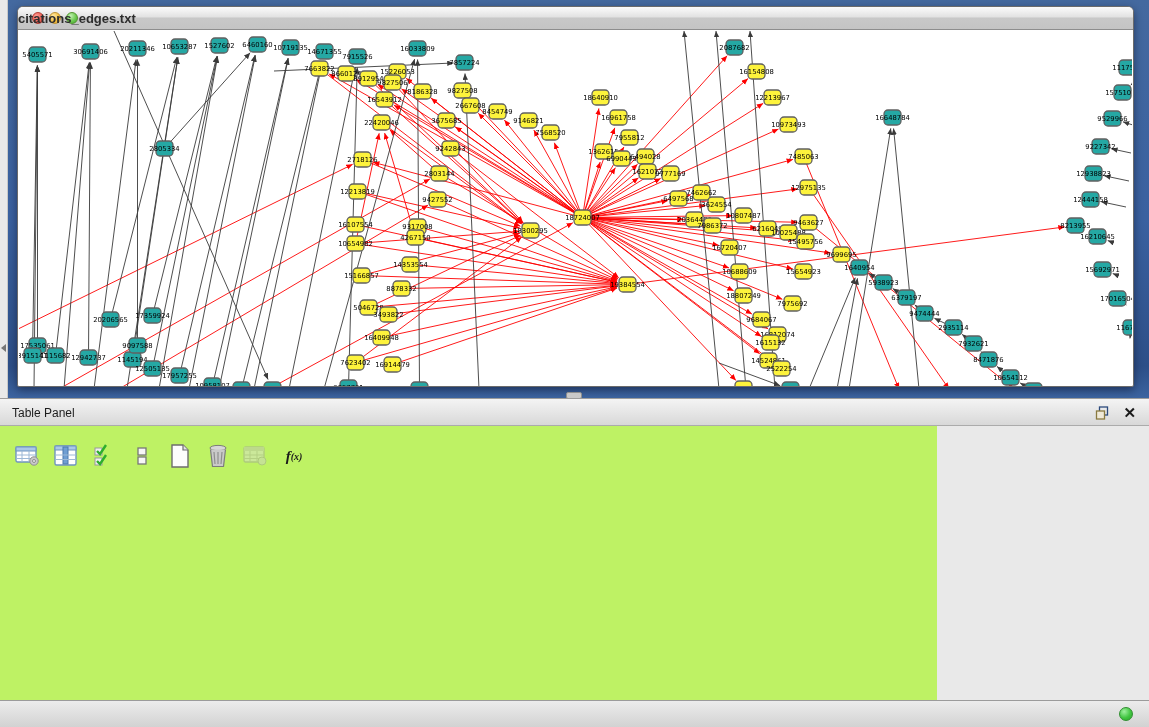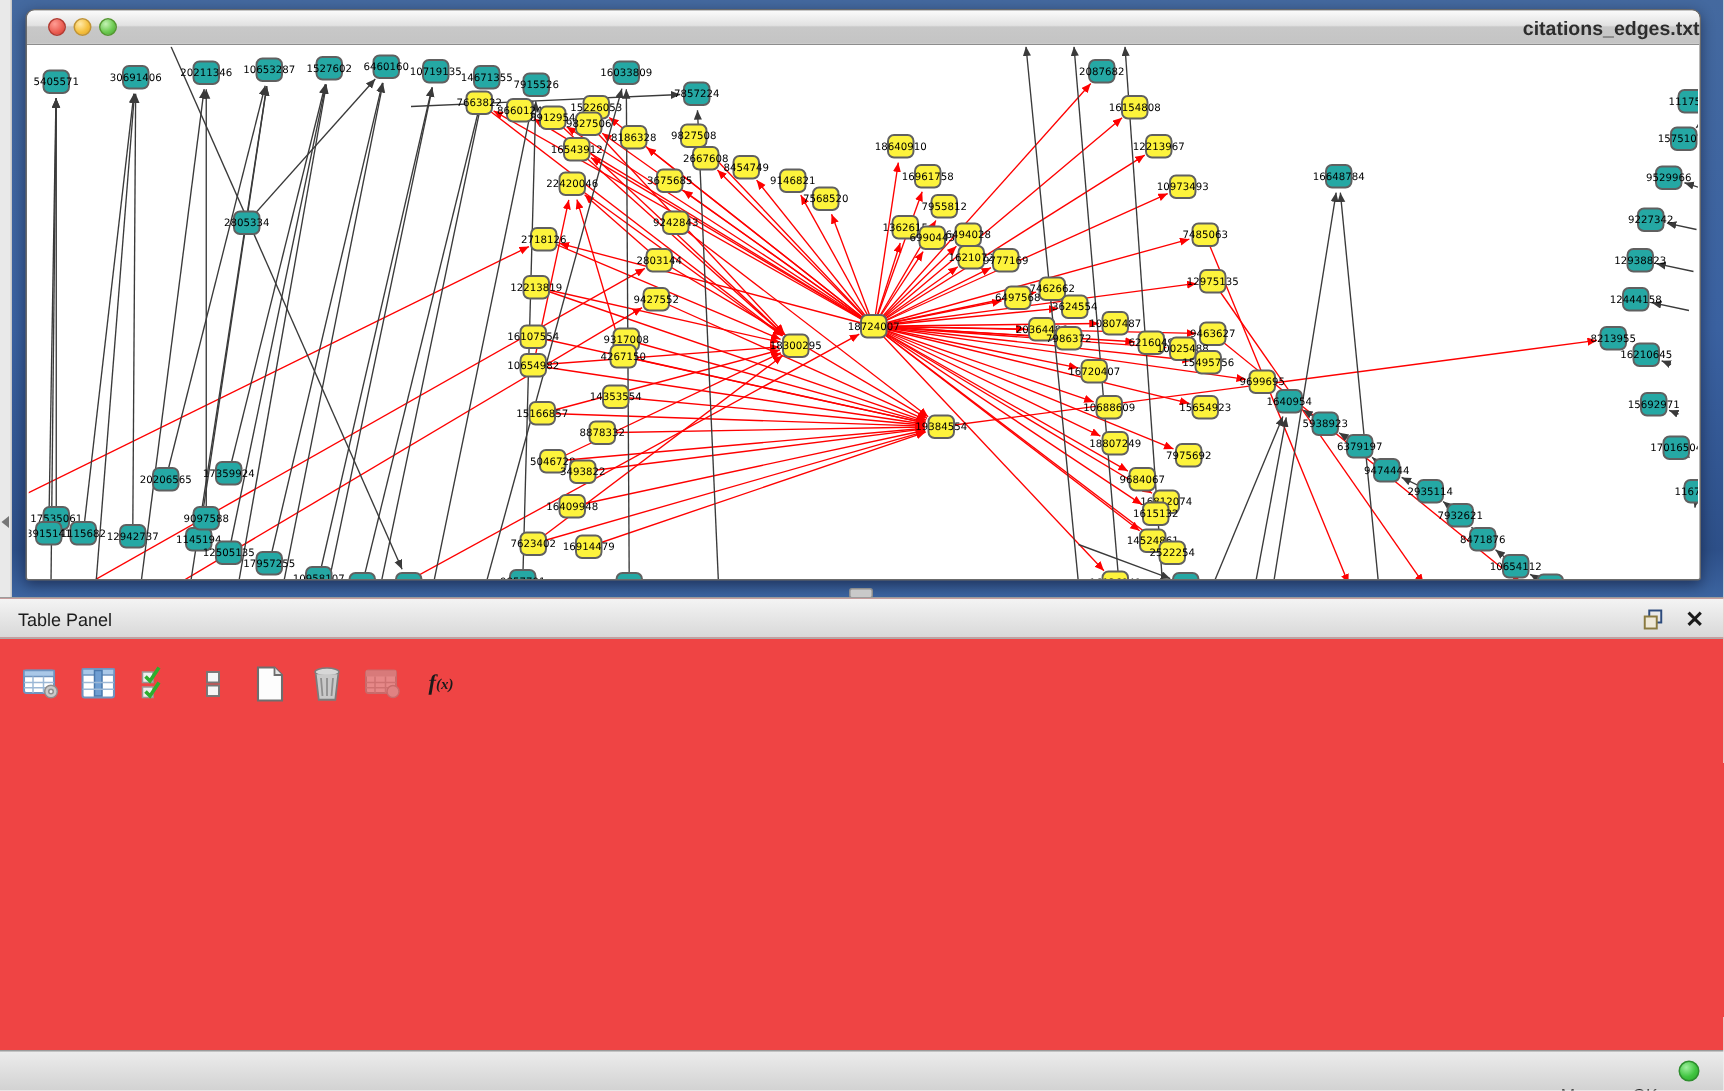--- a/index.html
+++ b/index.html
@@ -11,32 +11,32 @@
              background:linear-gradient(180deg,#44699f 0%,#3a61a0 55%,#2d4f88 92%,#3c64a0 100%); }
   .left-strip { position:absolute; left:0; top:0; width:8px; height:398px; background:#e9e9e9; border-right:1px solid #c9c9c9; }
   .collapse-arrow { position:absolute; left:1px; top:344px; width:0; height:0;
              border-top:4px solid transparent; border-bottom:4px solid transparent; border-right:5px solid #777; }
   .net-window { position:absolute; left:17px; top:6px; width:1117px; height:381px;
              border:1px solid #6b6b6b; border-radius:6px 6px 2px 2px;
              box-shadow:0 3px 9px rgba(0,0,20,.45); background:#fff; }
   .titlebar { position:absolute; left:0; top:0; right:0; height:23px; border-radius:5px 5px 0 0;
              background:linear-gradient(180deg,#fbfbfb 0%,#e2e2e2 45%,#c8c8c8 50%,#c4c4c4 100%);
              border-bottom:1px solid #8d8d8d; }
-  .win-title { position:absolute; left:0; right:0; top:4px; text-align:right; font-size:13px; font-weight:bold; color:#2d2d2d; }
+  .win-title { position:absolute; left:0; right:0; top:4px; text-align:left; font-size:13px; font-weight:bold; color:#2d2d2d; }
   .tl { position:absolute; top:5px; width:12px; height:12px; border-radius:50%; }
   .tl.red    { left:14px; background:radial-gradient(circle at 35% 30%,#ff9d94,#ec6156 55%,#d6382c); border:1px solid #b33a31; }
   .tl.yellow { left:31px; background:radial-gradient(circle at 35% 30%,#ffe9a8,#f5c141 55%,#e2a224); border:1px solid #c09334; }
   .tl.green  { left:48px; background:radial-gradient(circle at 35% 30%,#c4f2b4,#6ecb52 55%,#43a12e); border:1px solid #53972f; }
   .canvas { position:absolute; left:1px; top:24px; width:1113px; height:355px; background:#ffffff; overflow:hidden; }
   .canvas svg { display:block; }
   .divider-grip { position:absolute; left:566px; top:392px; width:16px; height:7px; background:#c9c9c9;
              border:1px solid #8e8e8e; border-radius:2px; }
 
   
-  .panel { position:absolute; left:0; top:398px; width:1149px; height:302px; background:#ef4444; }
+  .panel { position:absolute; left:0; top:398px; width:937px; height:302px; background:#bef264; }
   .panel-header { position:absolute; left:0; top:0; width:1149px; height:28px;
              background:linear-gradient(180deg,#f4f4f4,#d8d8d8); border-top:1px solid #9c9c9c; border-bottom:1px solid #ababab; }
   .panel-title { position:absolute; left:12px; top:7px; font-size:12px; color:#1c1c1c; }
   .float-icon { position:absolute; right:40px; top:7px; width:14px; height:14px; }
   .close-icon { position:absolute; right:13px; top:5px; font-size:15px; font-weight:bold; color:#1a1a1a; cursor:default; }
 
   .toolbar { position:absolute; left:14px; top:40px; height:36px; display:flex; align-items:center; gap:10px; }
   .tool-btn { width:28px; height:28px; display:flex; align-items:center; justify-content:center; }
   .fx { font-family:"Liberation Serif", serif; font-style:italic; font-weight:bold; font-size:15px; color:#1a1a1a; }
   .fx small { font-size:10px; font-weight:bold; }

